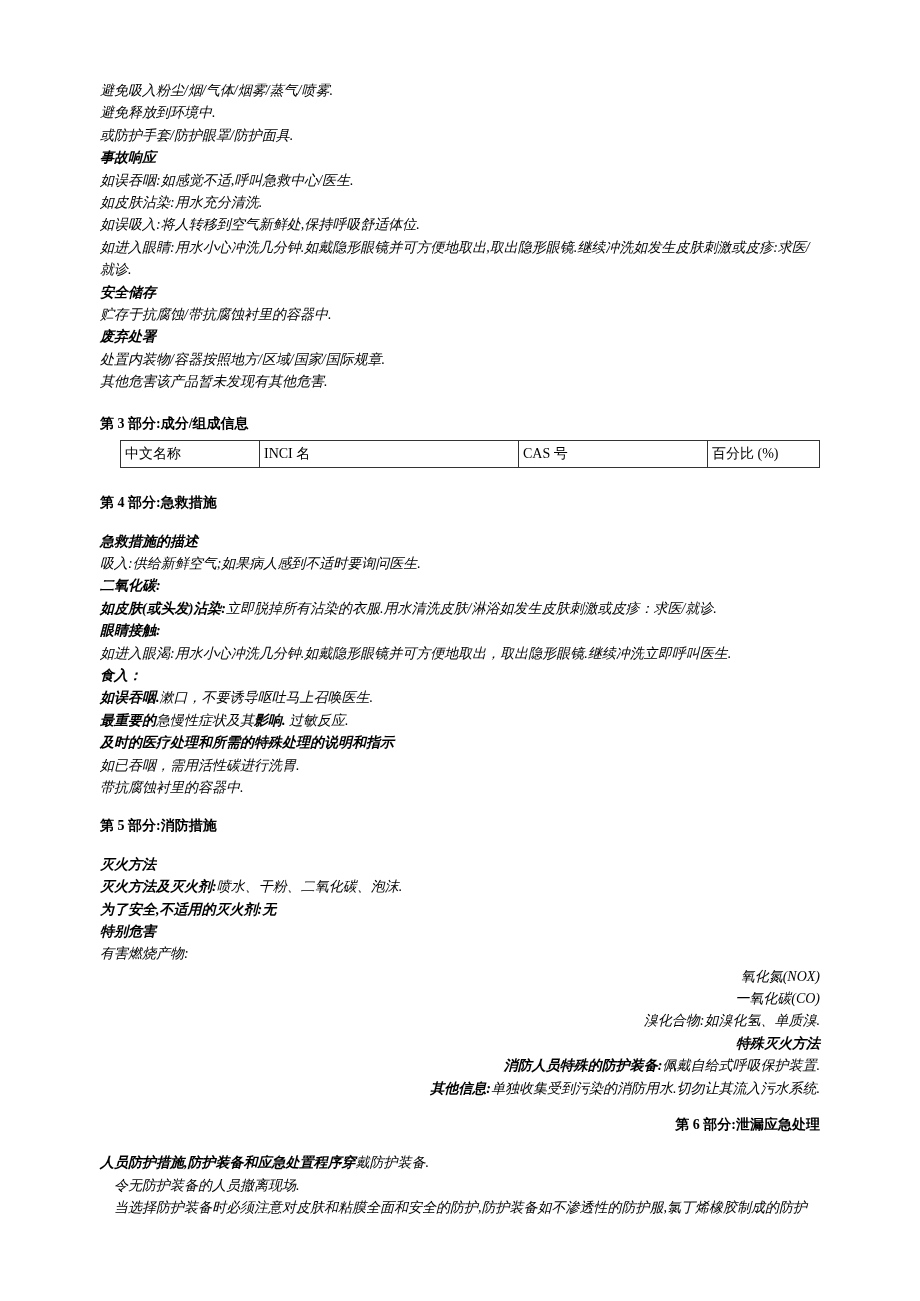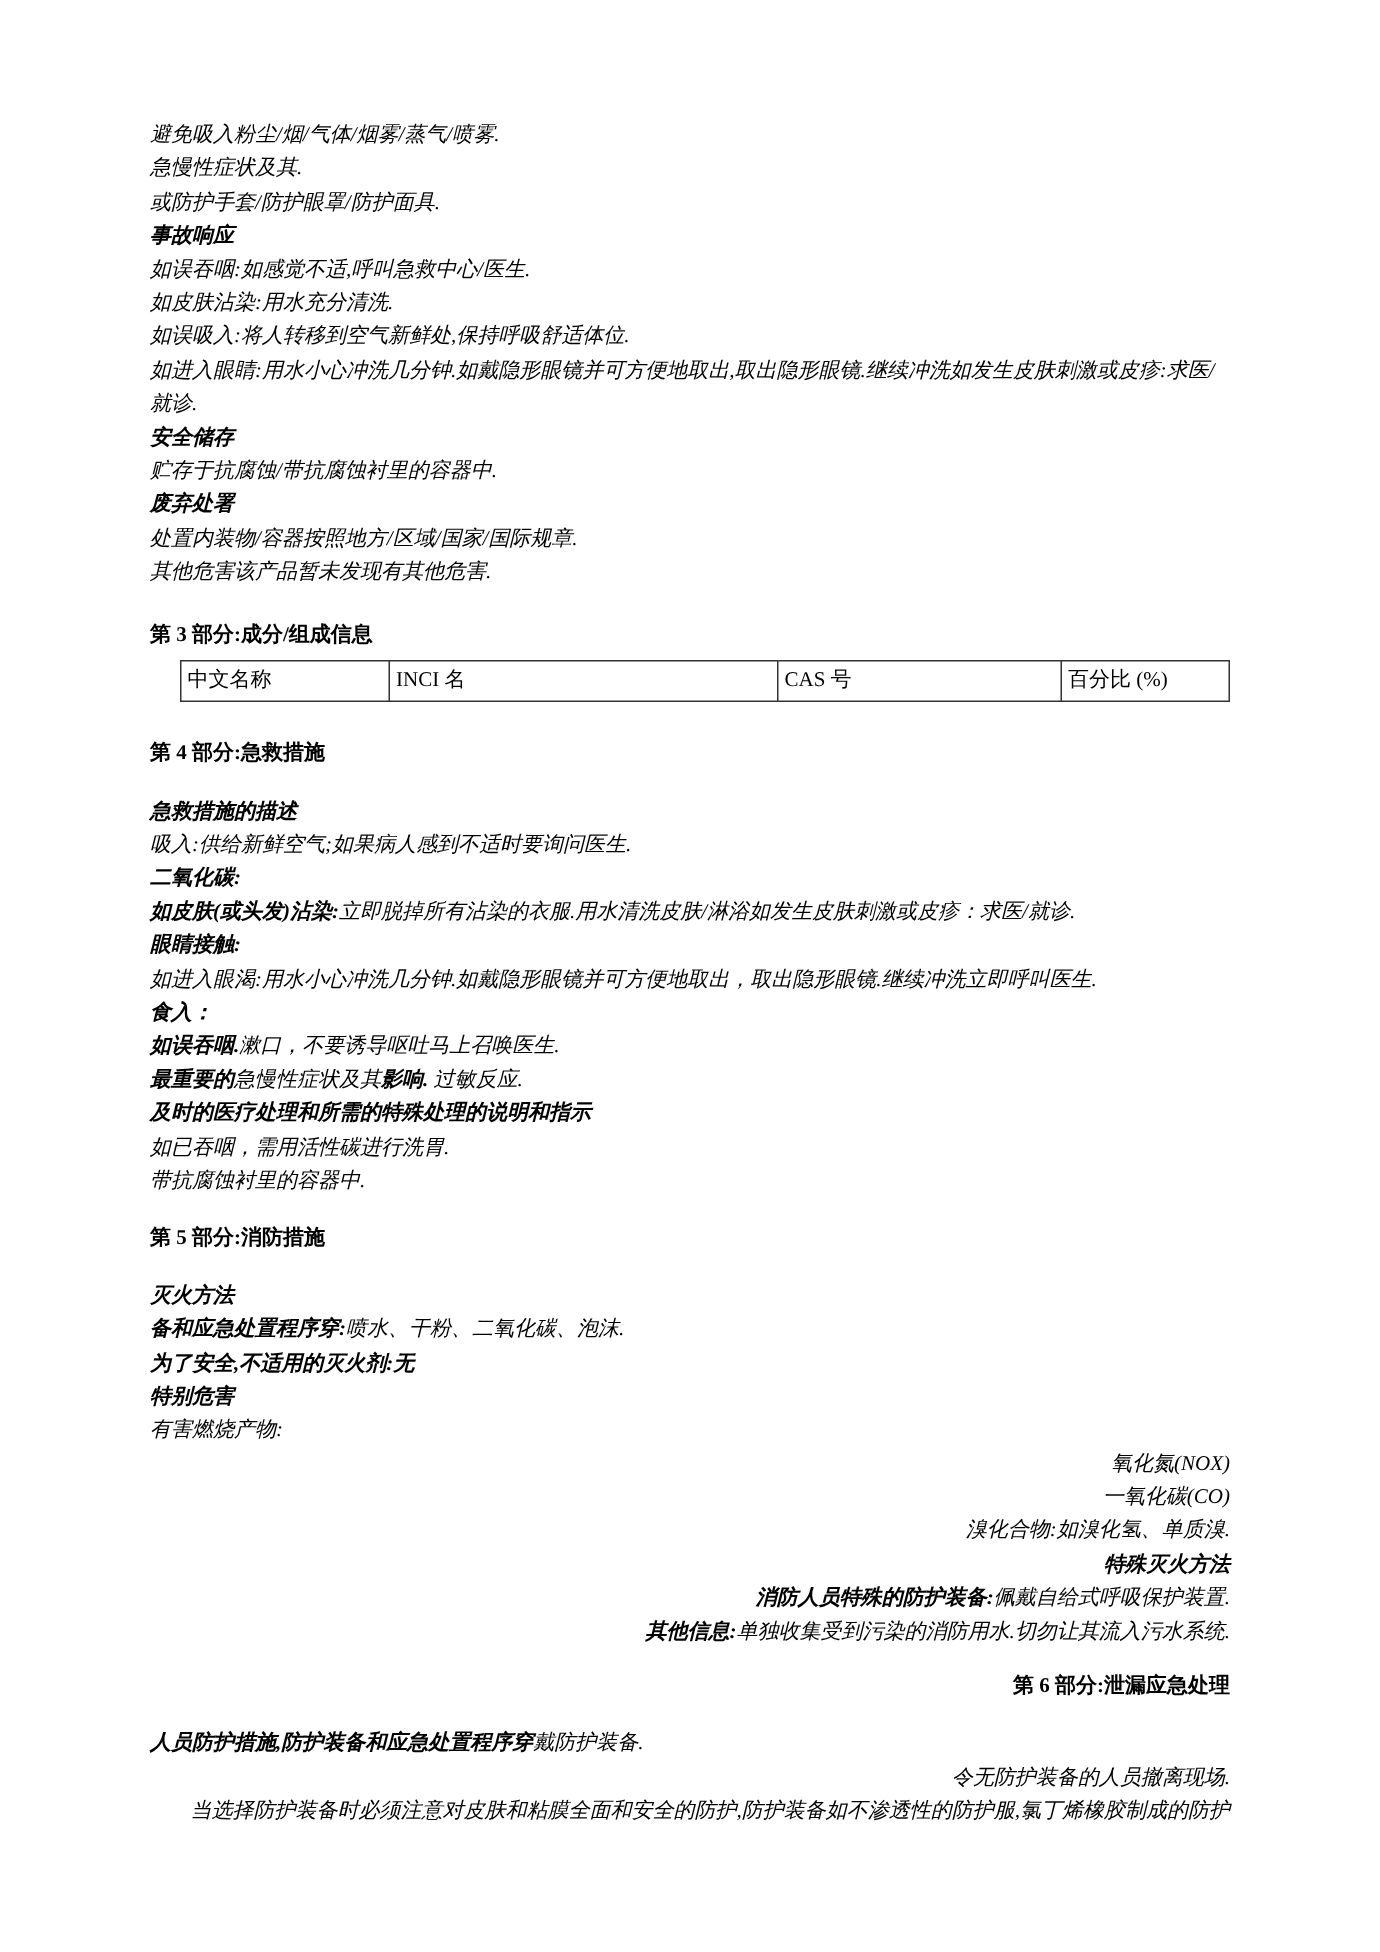--- a/index.html
+++ b/index.html
@@ -41,31 +41,30 @@
     .inci {
       font-family: "Times New Roman", serif;
       font-variant: small-caps;
     }
     .indent {
       padding-left: 24px;
       text-align: right;
     }
     .indent2 {
       padding-left: 14px;
-      text-align: right;
     }
     .mt {
       margin-top: 16px;
     }
   </style>
 </head>
 <body>
 
 <p class="line">避免吸入粉尘/烟/气体/烟雾/蒸气/喷雾.</p>
-<p class="line">急慢性症状及其.</p>
+<p class="line">避免释放到环境中.</p>
 <p class="line">或防护手套/防护眼罩/防护面具.</p>
 
 <p class="line bold">事故响应</p>
 <p class="line">如误吞咽:如感觉不适,呼叫急救中心/医生.</p>
 <p class="line">如皮肤沾染:用水充分清洗.</p>
 <p class="line">如误吸入:将人转移到空气新鲜处,保持呼吸舒适体位.</p>
 <p class="line">如进入眼睛:用水小心冲洗几分钟.如戴隐形眼镜并可方便地取出,取出隐形眼镜.继续冲洗如发生皮肤刺激或皮疹:求医/就诊.</p>
 
 <p class="line bold">安全储存</p>
 <p class="line">贮存于抗腐蚀/带抗腐蚀衬里的容器中.</p>
@@ -102,21 +101,21 @@
 
 <p class="line"><span class="bold">最重要的</span><span>急慢性症状及其</span><span class="bold">影响.</span><span> 过敏反应.</span></p>
 
 <p class="line bold"><span>及时的</span><span>医疗处理和所</span><span>需的特</span><span>殊处理的说明和指示</span></p>
 <p class="line">如已吞咽，需用活性碳进行洗胃.</p>
 <p class="line">带抗腐蚀衬里的容器中.</p>
 
 <p class="section-title mt">第 5 部分:消防措施</p>
 
 <p class="line bold mt">灭火方法</p>
-<p class="line"><span class="bold">备和应急处置程序穿:</span><span>喷水、干粉、二氧化碳、泡沫.</span></p>
+<p class="line"><span class="bold">灭火方法及灭火剂:</span><span>喷水、干粉、二氧化碳、泡沫.</span></p>
 <p class="line bold"><span>为了</span><span>安全,不适用的</span><span>灭火剂:无</span></p>
 
 <p class="line bold">特别危害</p>
 <p class="line">有害燃烧产物:</p>
 <p class="line indent">氧化氮(NOX)</p>
 <p class="line indent">一氧化碳(CO)</p>
 <p class="line indent">溴化合物:如溴化氢、单质溴.</p>
 <p class="line indent bold">特殊灭火方法</p>
 <p class="line indent"><span class="bold">消防人员特殊的</span><span class="bold">防护装备:</span><span>佩戴自给式呼吸保护装置.</span></p>
 <p class="line indent"><span class="bold">其他信息:</span><span>单独收集受到污染的消防用水.切勿让其流入污水系统.</span></p>

